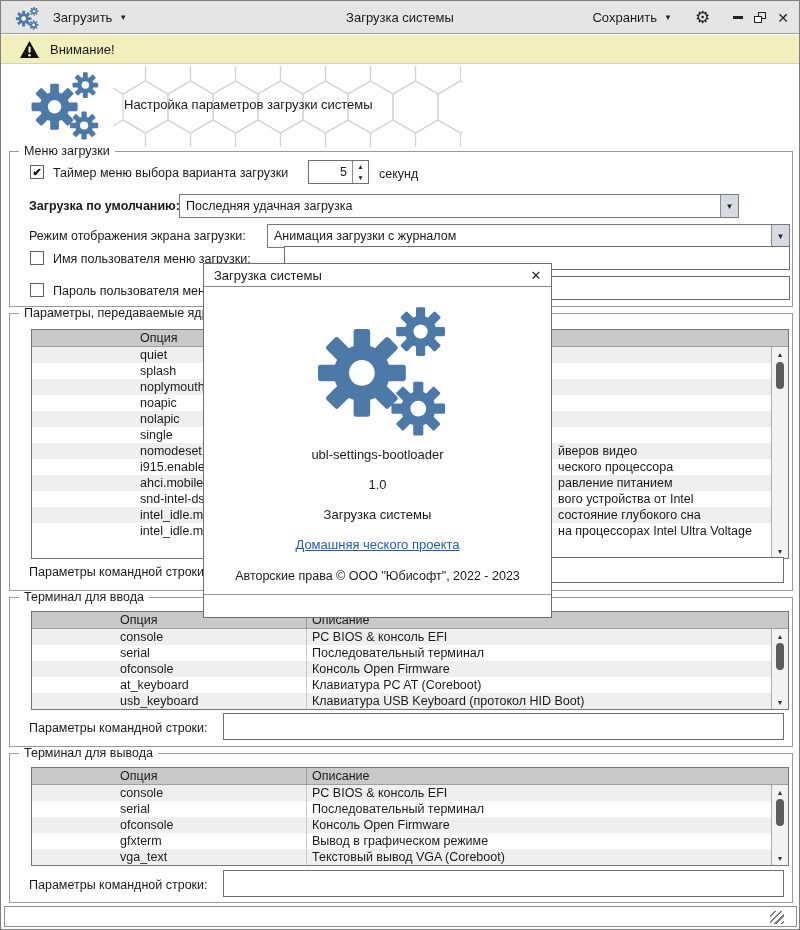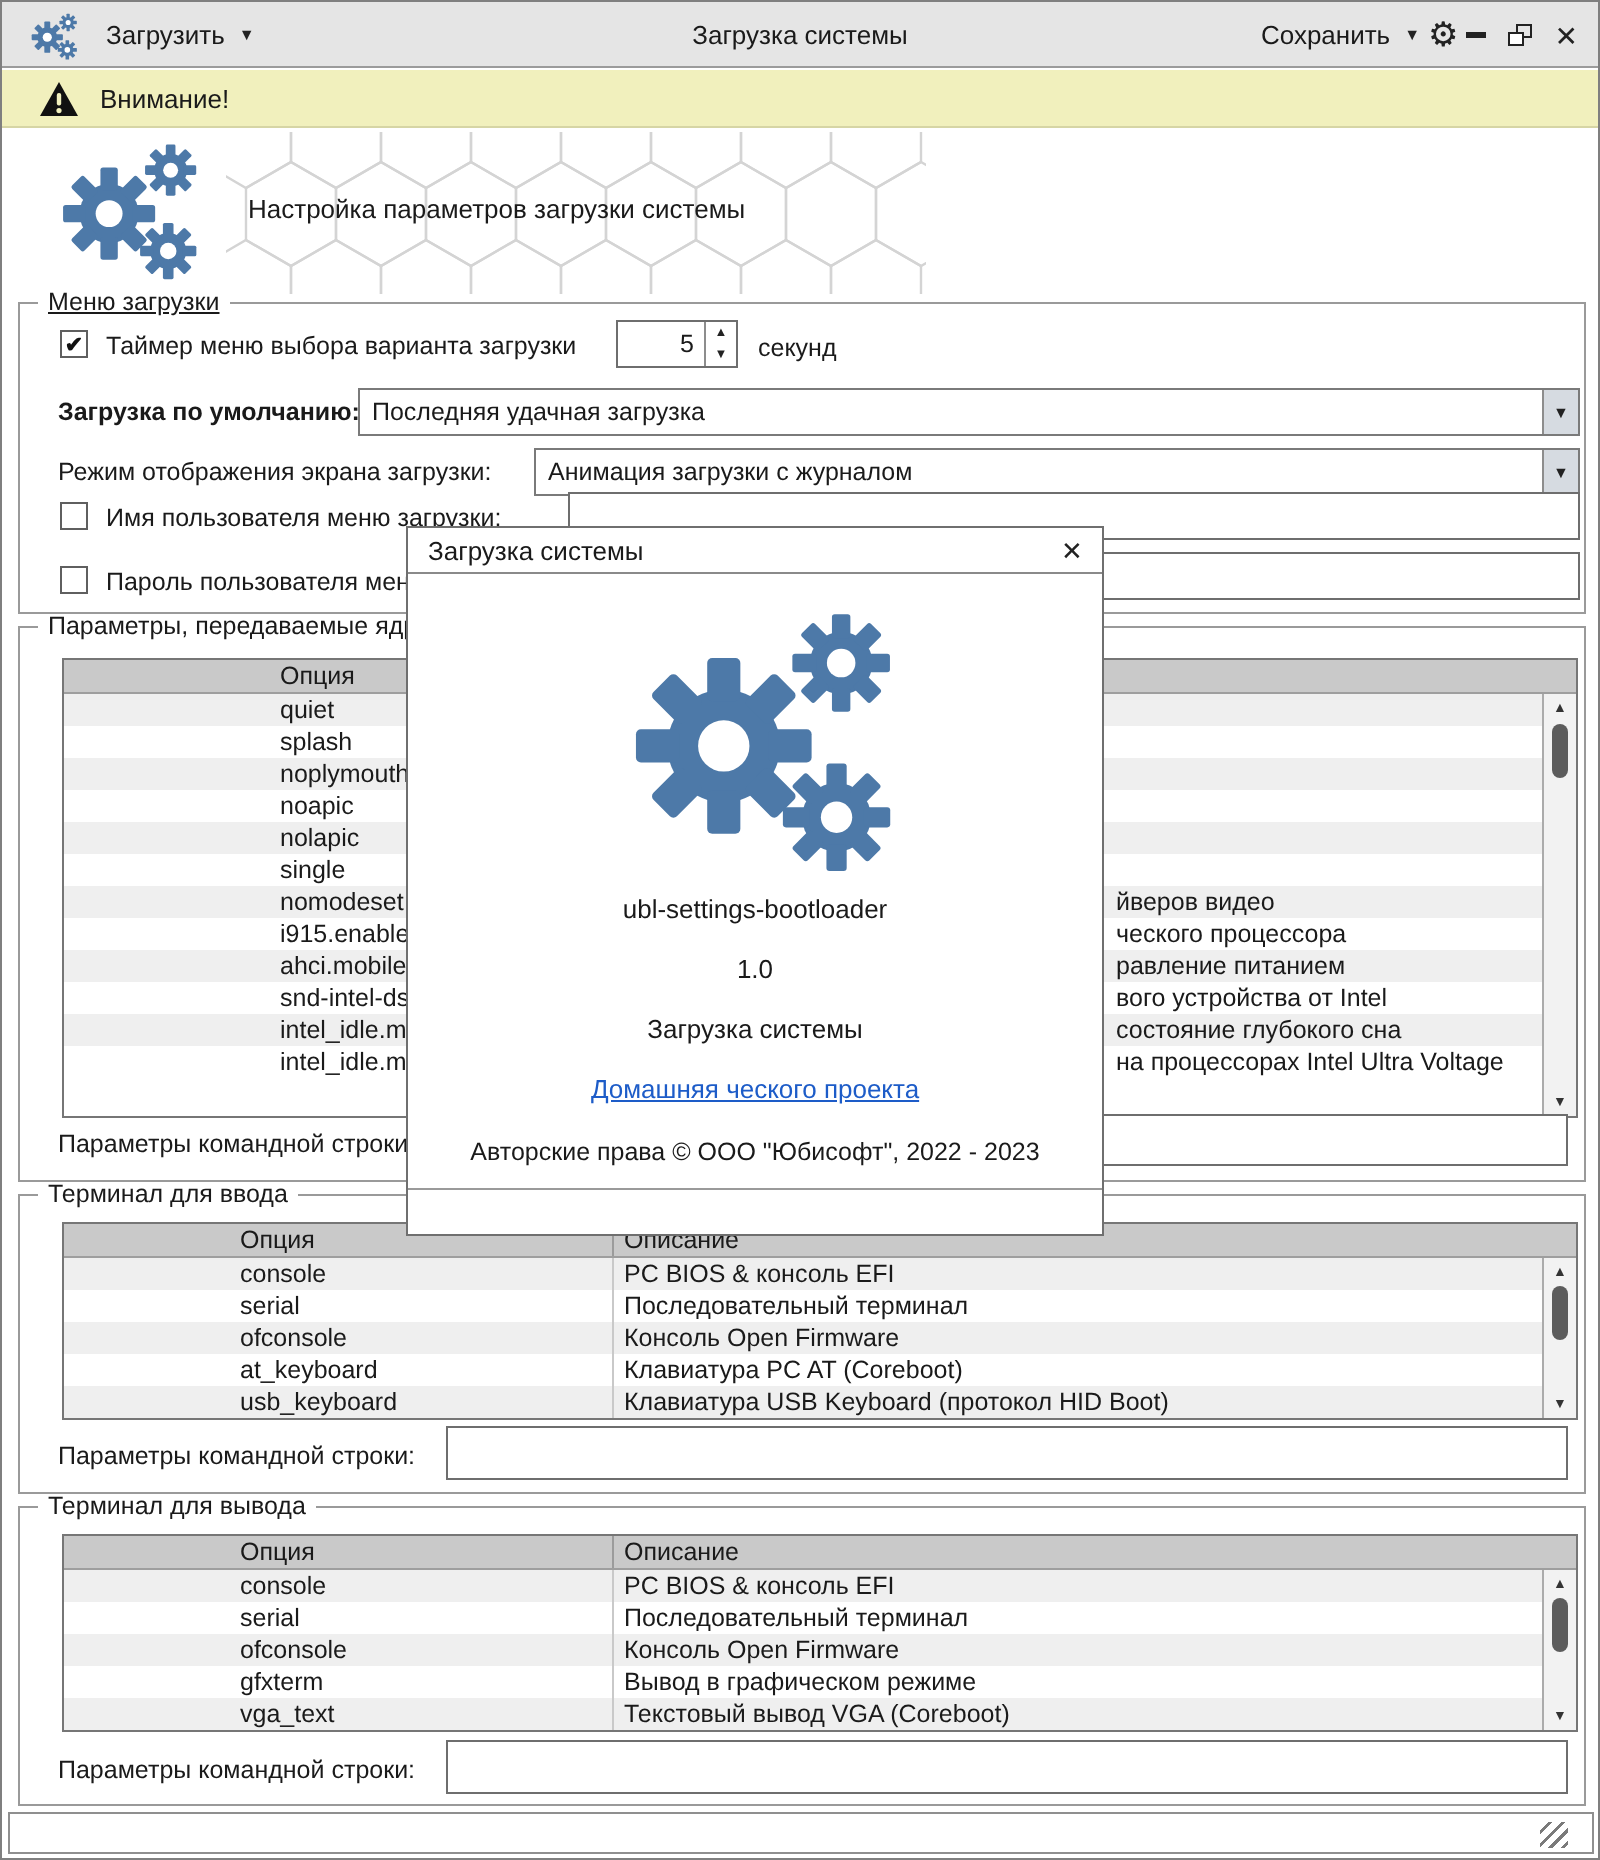--- a/index.html
+++ b/index.html
@@ -5,21 +5,21 @@
   * { margin:0; padding:0; box-sizing:border-box; }
   body { font-family:"Liberation Sans", sans-serif; color:#1a1a1a; background:#e8e8e8; }
   #app { position:relative; width:800px; height:930px; background:#fff; border:1px solid #7f7f7f; overflow:hidden; }
 
   
   .toolbar { position:absolute; left:0; top:0; width:798px; height:33px; background:#e5e5e5; border-bottom:1px solid #9b9b9b; }
   .tb-logo { position:absolute; left:12px; top:4px; }
   .tb-btn { position:absolute; top:0; height:33px; display:flex; align-items:center; font-size:13px; cursor:default; }
   .tb-load { left:52px; }
   .tb-title { position:absolute; left:0; width:798px; top:0; height:33px; display:flex; align-items:center; justify-content:center; font-size:13px; }
-  .tb-right { position:absolute; right:10px; top:0; height:33px; display:flex; align-items:center; gap:4px; }
+  .tb-right { position:absolute; right:10px; top:0; height:33px; display:flex; align-items:center; gap:23px; }
   .arr { font-size:8px; margin-left:7px; color:#222; }
   .gear-glyph { font-size:17px; color:#222; }
   .winbtns { display:flex; align-items:center; gap:11px; }
   .ic-min { width:10px; height:3px; background:#222; display:inline-block; }
   .ic-restore { position:relative; width:12px; height:11px; display:inline-block; }
   .ic-restore .bk { position:absolute; right:0; top:0; width:8px; height:7px; border:1.5px solid #222; }
   .ic-restore .fr { position:absolute; left:0; bottom:0; width:8px; height:7px; border:1.5px solid #222; background:#fff; }
   .ic-close { font-size:14px; line-height:14px; color:#222; }
 
   
@@ -187,37 +187,37 @@
           <use href="#hx" transform="translate(325,80)"></use>
       </g>
     </svg>
     <svg class="banner-logo" width="80" height="76">
         <use href="#glogo"></use>
       </svg>
     <span class="banner-title">Настройка параметров загрузки системы</span>
   </div>
 
   <div class="group" style="left:8px; top:150px; width:784px; height:156px;"></div>
-  <span class="legend" style="left:18px; top:144px;text-decoration:underline;">Меню загрузки</span>
+  <span class="legend" style="left:18px; top:144px;">Меню загрузки</span>
 
   <span class="cb" style="left:29px; top:164px;">
       <span>✔</span>
     </span>
   <span class="lbl" style="left:52px; top:165px;">Таймер меню выбора варианта загрузки</span>
   <div class="spin">
     <span class="val">5</span>
     <span class="btns">
       <span>▲</span>
       <span>▼</span>
     </span>
   </div>
   <span class="lbl" style="left:378px; top:166px;">секунд</span>
 
   <span class="lbl" style="left:28px; top:198px;font-weight:bold;">Загрузка по умолчанию:</span>
-  <div class="combo" style="left:178px; top:193px; width:611px;">
+  <div class="combo" style="left:178px; top:193px; width:560px;">
     <span class="txt">Последняя удачная загрузка</span>
     <span class="cbtn">
         <span>▼</span>
       </span>
   </div>
 
   <span class="lbl" style="left:28px; top:228px;">Режим отображения экрана загрузки:</span>
   <div class="combo" style="left:266px; top:223px; width:523px;">
     <span class="txt">Анимация загрузки с журналом</span>
     <span class="cbtn">

